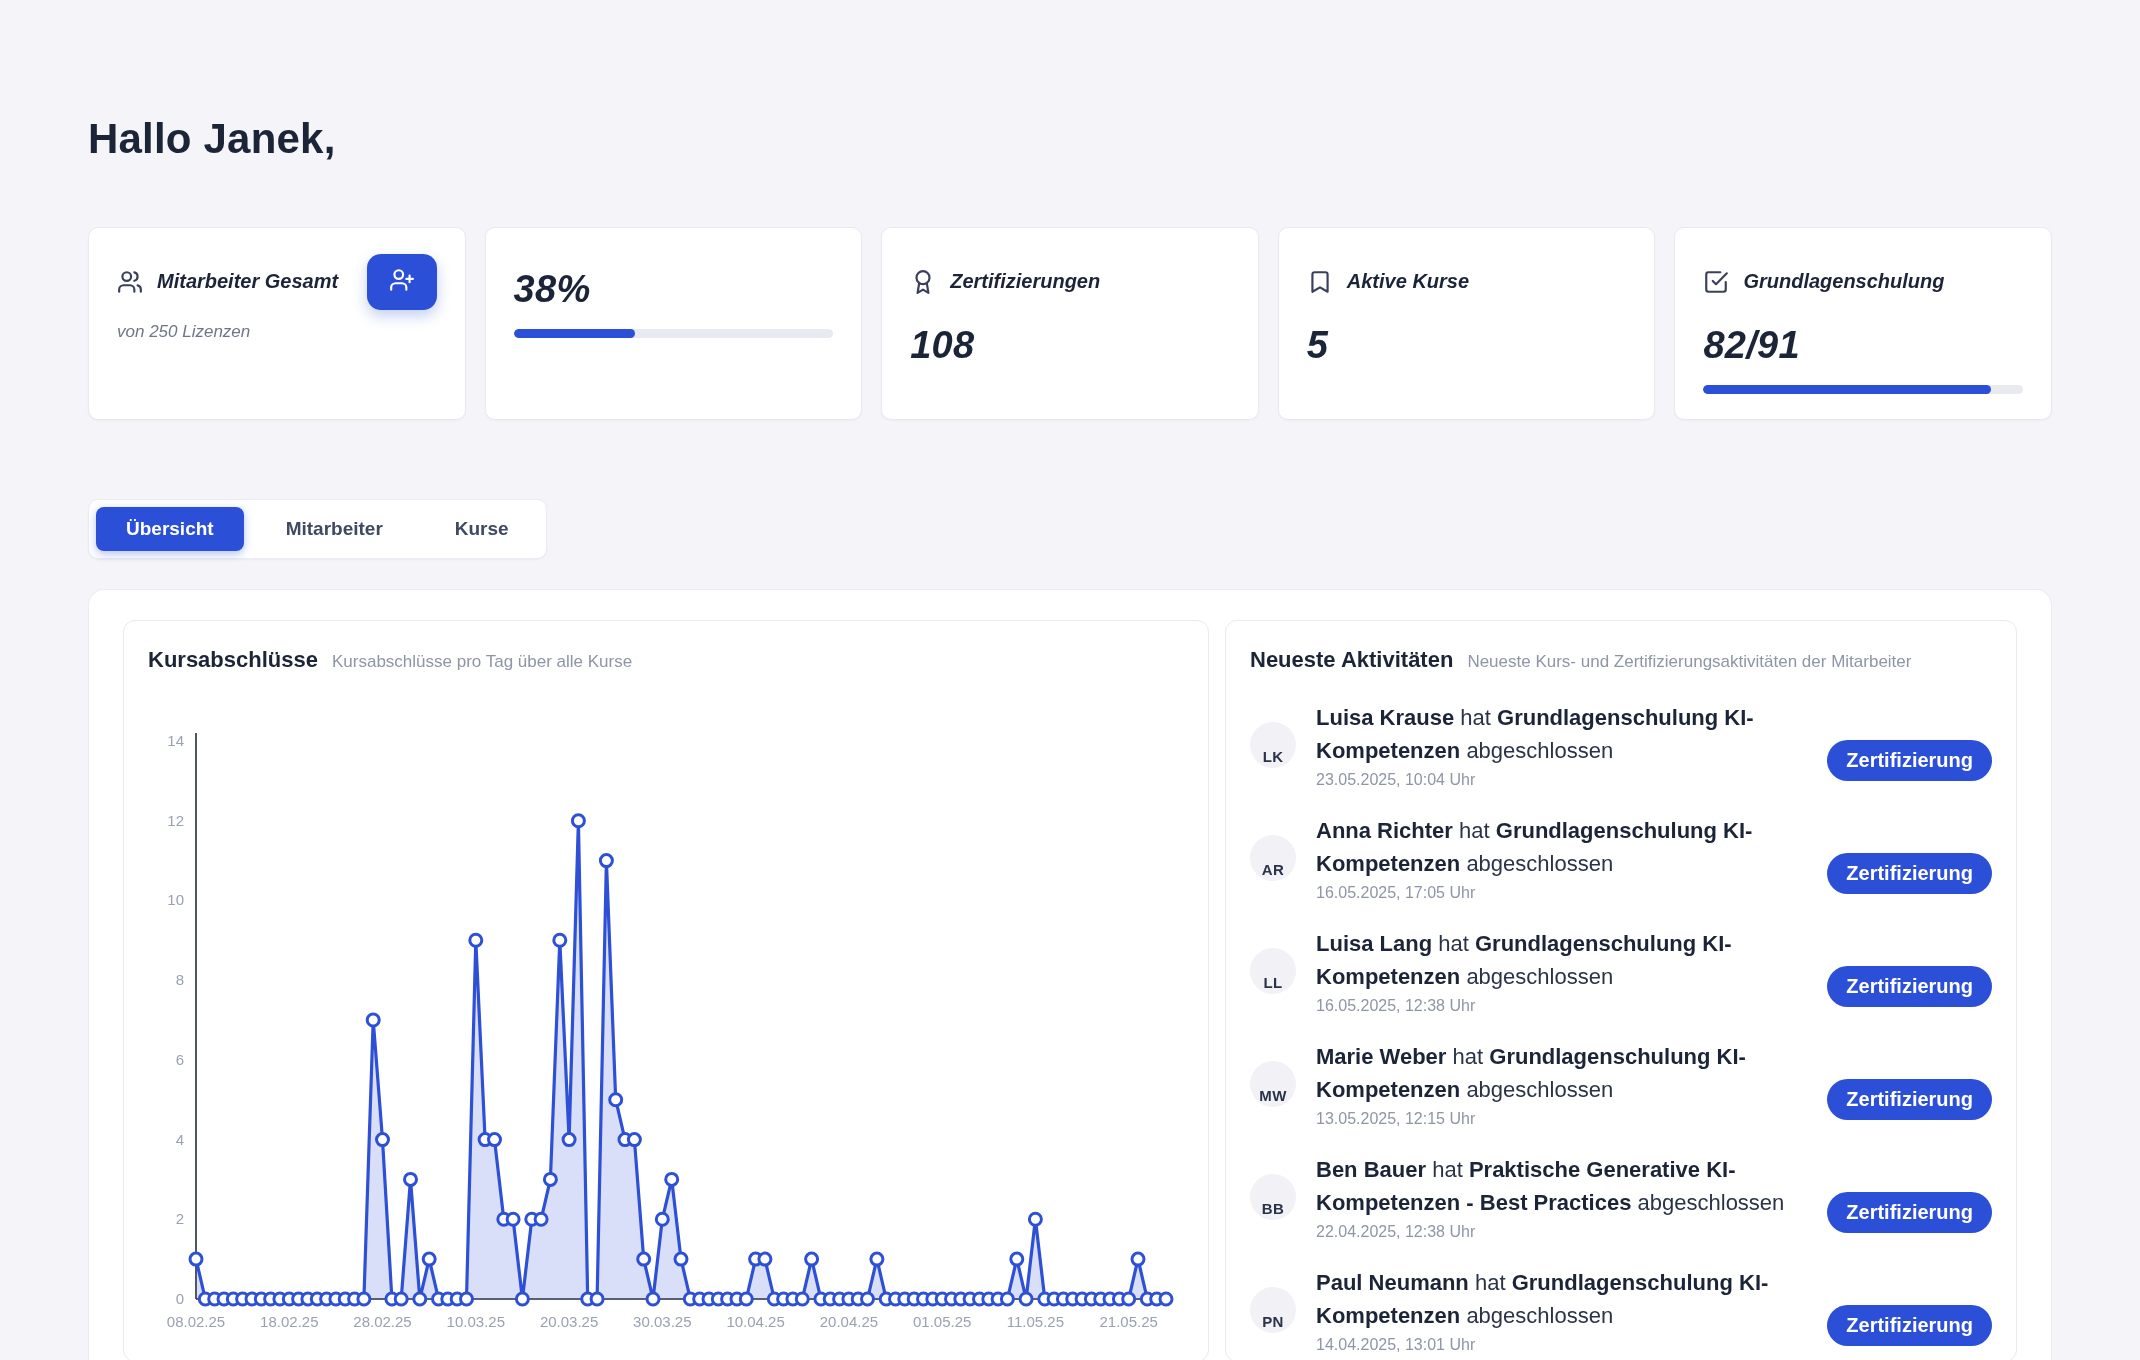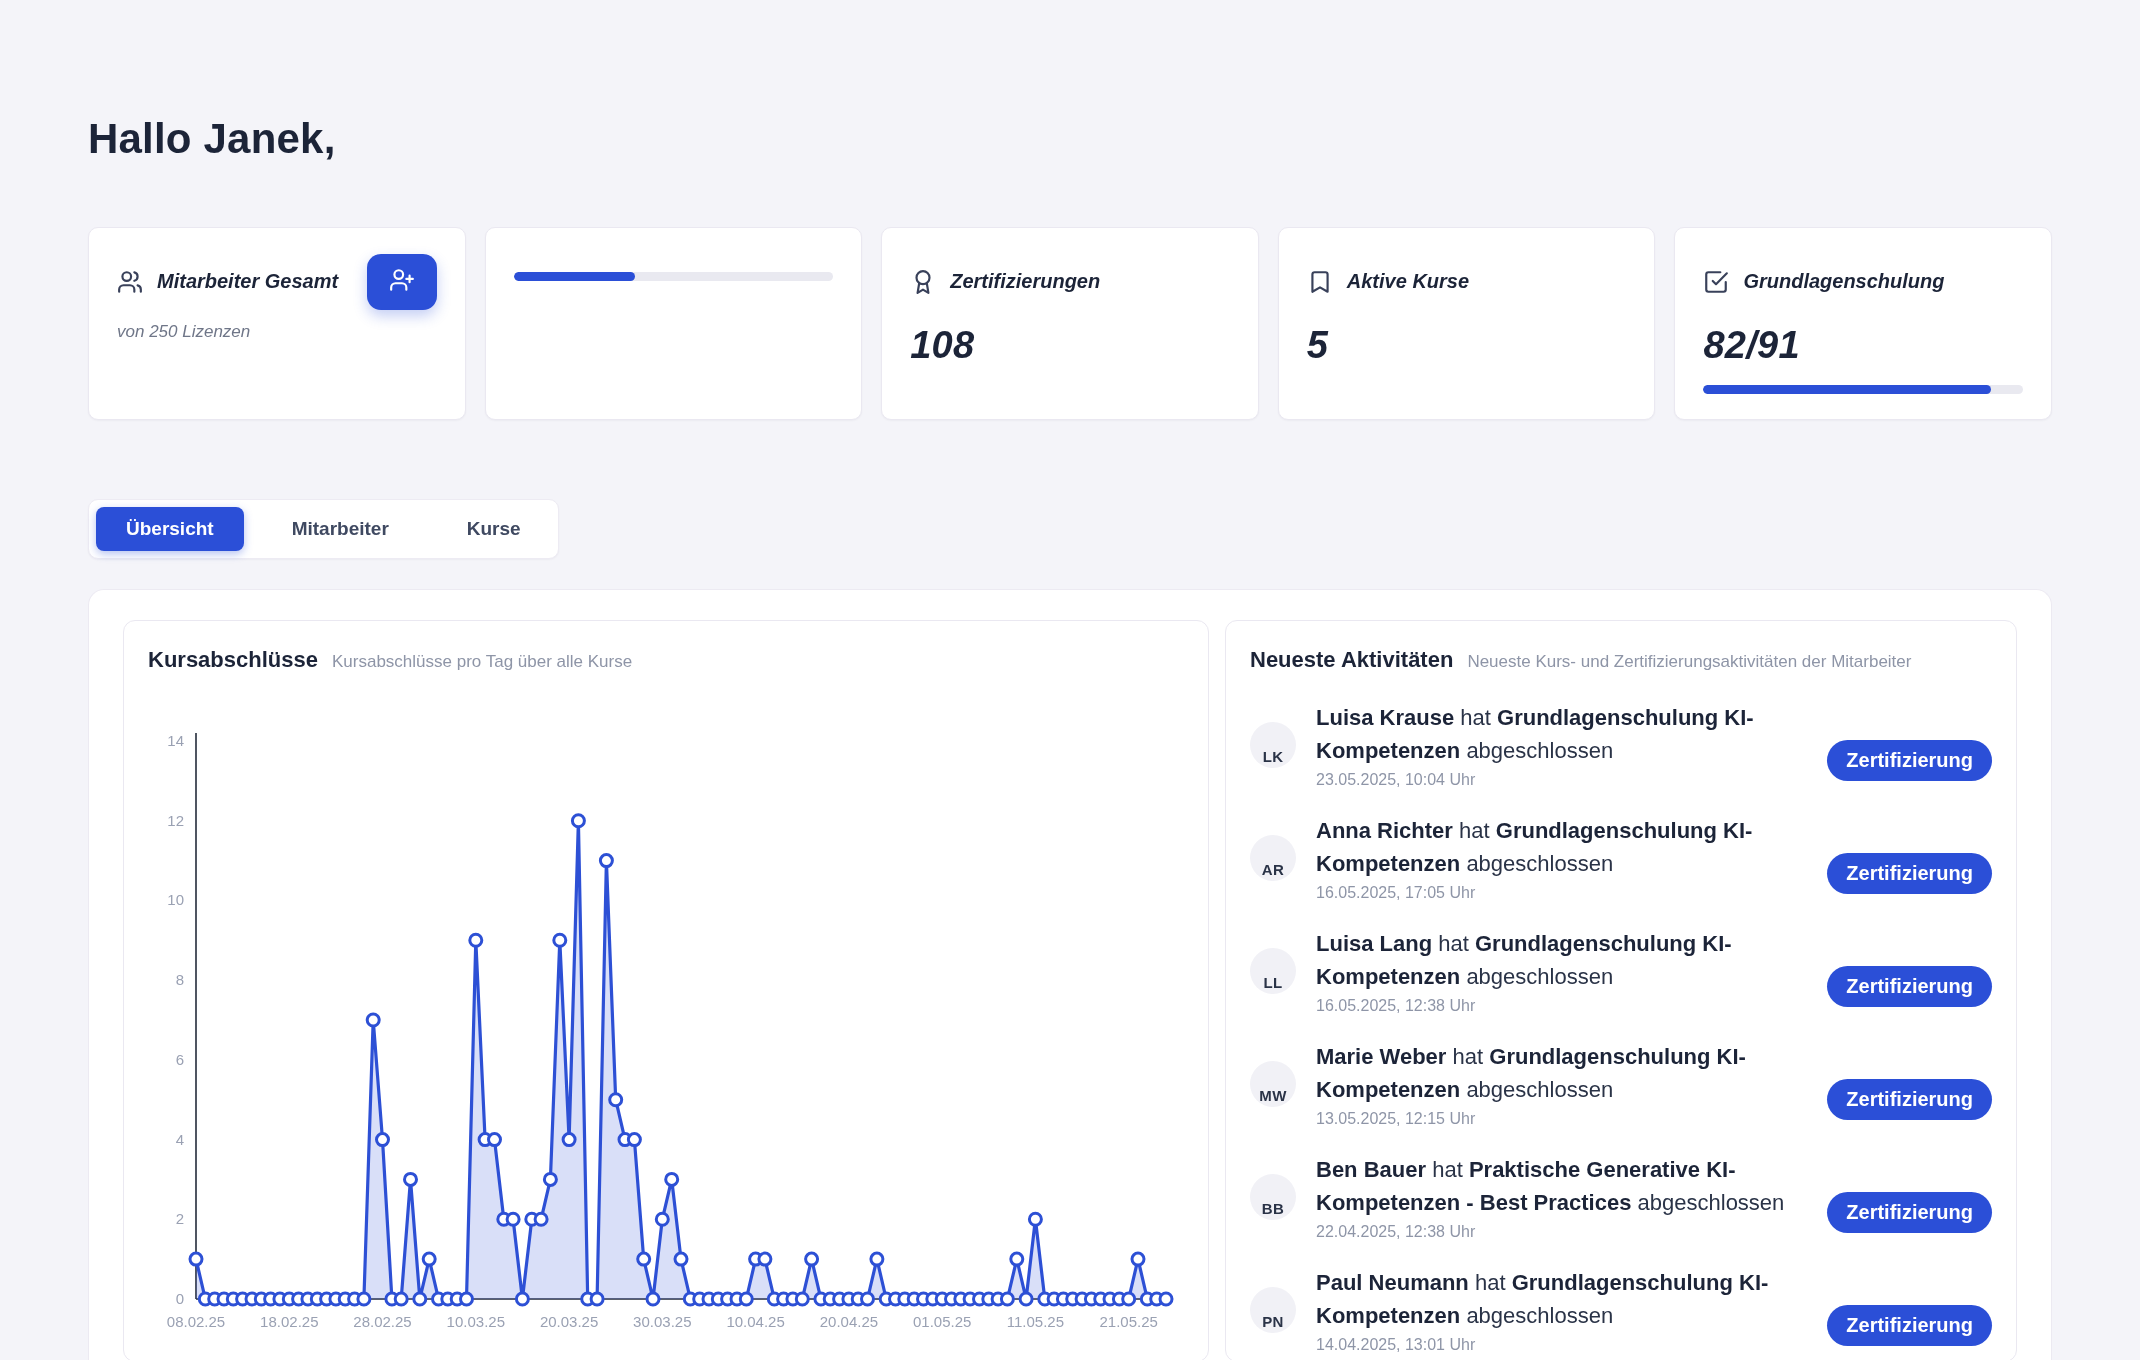--- a/index.html
+++ b/index.html
@@ -33,21 +33,21 @@
     cursor:pointer;box-shadow:0 6px 14px rgba(43,79,215,.28);
   }
   .stat-action svg{width:26px;height:26px;}
   .stat-value{font-size:38px;font-weight:800;color:#1c2438;margin-top:14px;letter-spacing:.3px;}
   .stat-sub{font-size:17px;color:#6f7688;margin-top:12px;}
   .progress{margin-top:18px;height:9px;border-radius:6px;background:#e9e9f0;overflow:hidden;}
   .progress-fill{height:100%;border-radius:6px;background:var(--accent,#2b4fd7);}
 
   
   .tab-bar{
-    margin-top:79px;display:inline-flex;gap:18px;background:#fff;border:1px solid #edebf3;
+    margin-top:79px;display:inline-flex;gap:12px;background:#fff;border:1px solid #edebf3;
     border-radius:10px;padding:7px;box-shadow:0 1px 2px rgba(20,25,60,.04);
   }
   .tab{
     border:none;background:transparent;border-radius:8px;padding:11px 30px;
     font-family:inherit;font-size:19px;font-weight:600;color:#3f4961;cursor:pointer;
   }
   .tab.active{background:var(--accent,#2b4fd7);color:#fff;box-shadow:0 3px 8px rgba(43,79,215,.35);}
 
   
   .panel{
@@ -112,20 +112,21 @@
                   <line x1="19" y1="8" x2="19" y2="14"></line>
                   <line x1="22" y1="11" x2="16" y2="11"></line>
                 </svg></span>
             </button>
     </div>
     <div class="stat-sub">von 250 Lizenzen</div>
 
   </div>
 
   <div class="stat-card">
+    <div class="stat-value">38%</div>
 
     <div class="progress">
       <div class="progress-fill" style="width: 38%;"></div>
     </div>
   </div>
 
   <div class="stat-card">
     <div class="stat-head">
       <span class="stat-icon">
               <svg viewBox="0 0 24 24" fill="none" stroke="currentColor" stroke-width="2" stroke-linecap="round" stroke-linejoin="round">

